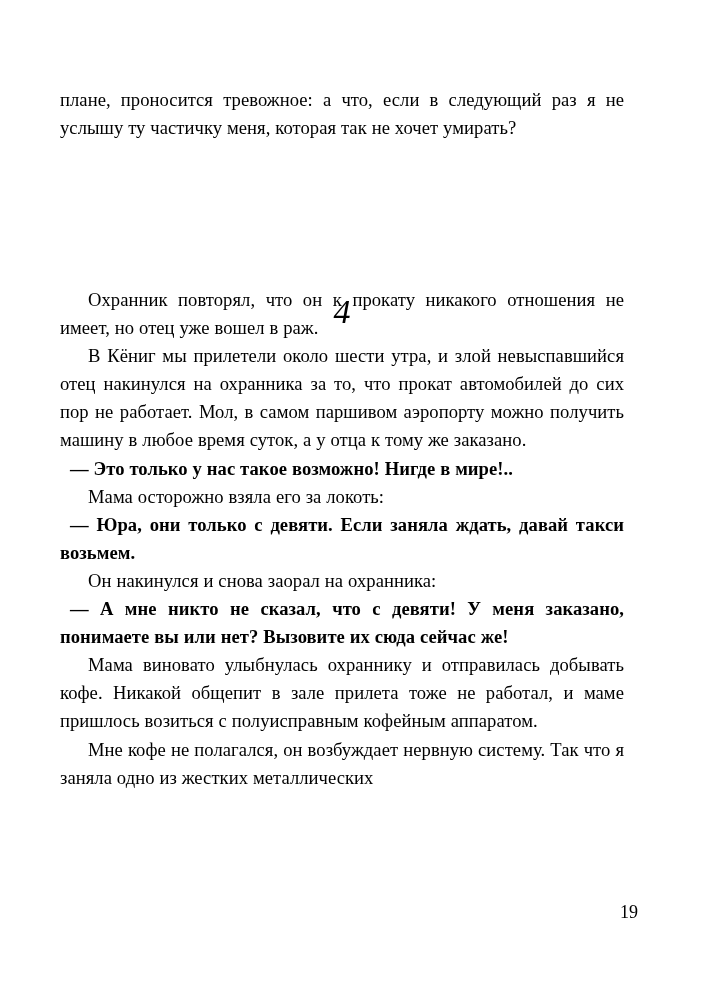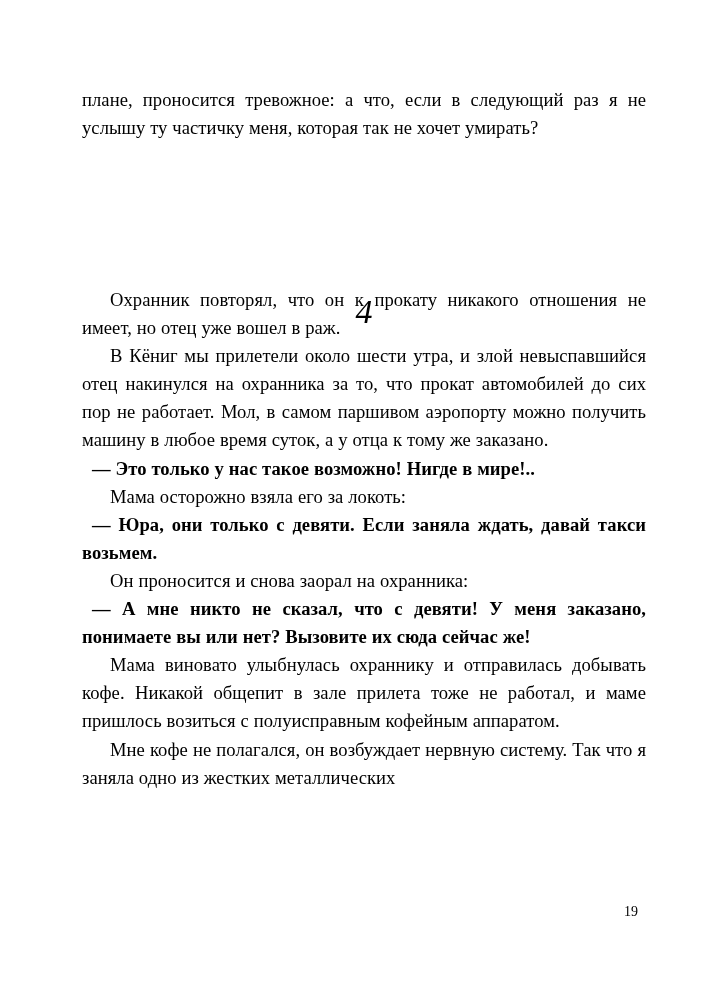--- a/index.html
+++ b/index.html
@@ -16,21 +16,21 @@
   .page {
     position: relative;
     width: 710px;
     height: 1000px;
     background: #ffffff;
     overflow: hidden;
     box-sizing: border-box;
   }
   .text-column {
     position: absolute;
-    left: 82px;
+    left: 60px;
     top: 86px;
     width: 564px;
   }
   .para {
     margin: 0;
     font-size: 18.6px;
     line-height: 28.1px;
     text-align: justify;
     text-align-last: left;
     letter-spacing: 0.05px;
@@ -68,21 +68,21 @@
     left: 0;
     top: 200px;
     width: 564px;
   }
   .page-number {
     position: absolute;
     left: 74px;
     top: 900px;
     width: 564px;
     text-align: right;
-    font-size: 14px;
+    font-size: 18px;
     line-height: 24px;
     margin: 0;
     color: #000000;
   }
 </style>
 </head>
 <body>
 
 <div class="page">
 
@@ -91,21 +91,21 @@
     <p class="para cont">плане, проносится тревожное: а что, если в следующий раз я не услышу ту частичку меня, которая так не хочет умирать?</p>
 
     <h2 class="chapter-number">4</h2>
 
     <div class="body-block">
       <p class="para indent">Охранник повторял, что он к прокату никакого от­ношения не имеет, но отец уже вошел в раж.</p>
       <p class="para indent">В Кёниг мы прилетели около шести утра, и злой невы­спавшийся отец накинулся на охранника за то, что про­кат автомобилей до сих пор не работает. Мол, в самом паршивом аэропорту можно получить машину в любое время суток, а у отца к тому же заказано.</p>
       <p class="para dialogue">— Это только у нас такое возможно! Нигде в мире!..</p>
       <p class="para indent">Мама осторожно взяла его за локоть:</p>
       <p class="para dialogue">— Юра, они только с девяти. Если заняла ждать, давай такси возьмем.</p>
-      <p class="para indent">Он проносится и снова заорал на охранника:</p>
+      <p class="para indent">Он накинулся и снова заорал на охранника:</p>
       <p class="para dialogue">— А мне никто не сказал, что с девяти! У меня заказано, понимаете вы или нет? Вызовите их сюда сейчас же!</p>
       <p class="para indent">Мама виновато улыбнулась охраннику и отправилась добывать кофе. Никакой общепит в зале прилета тоже не работал, и маме пришлось возиться с полуисправным кофейным аппаратом.</p>
       <p class="para indent">Мне кофе не полагался, он возбуждает нервную си­стему. Так что я заняла одно из жестких металлических</p>
     </div>
 
   </div>
 
   <div class="page-number">19</div>
 
 </div>

